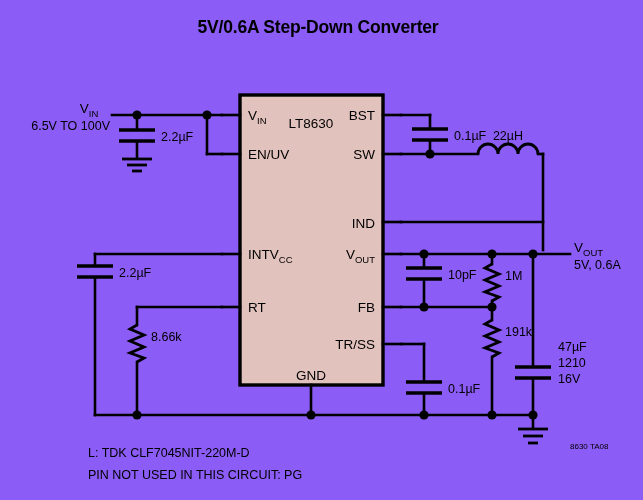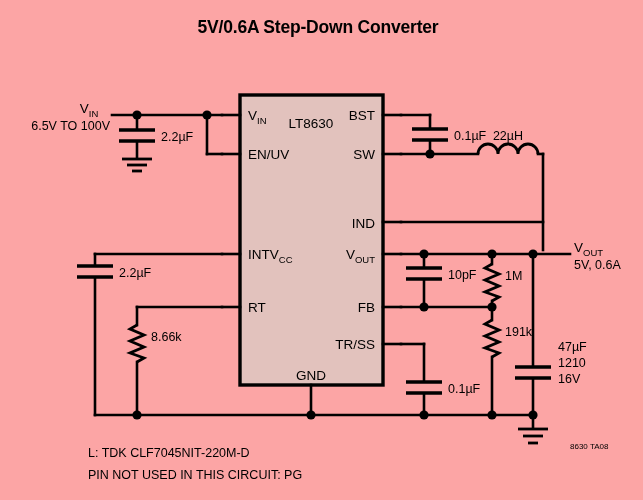--- a/index.html
+++ b/index.html
@@ -10,21 +10,21 @@
   body {
     width: 643px;
     height: 500px;
     overflow: hidden;
     font-family: "Liberation Sans", sans-serif;
   }
   #schematic-root {
     position: relative;
     width: 643px;
     height: 500px;
-    background: #fca5a5;
+    background: #8b5cf6;
   }
   svg#circuit {
     display: block;
     width: 643px;
     height: 500px;
   }
   .wire {
     stroke: #000000;
     stroke-width: 2.6;
     fill: none;

